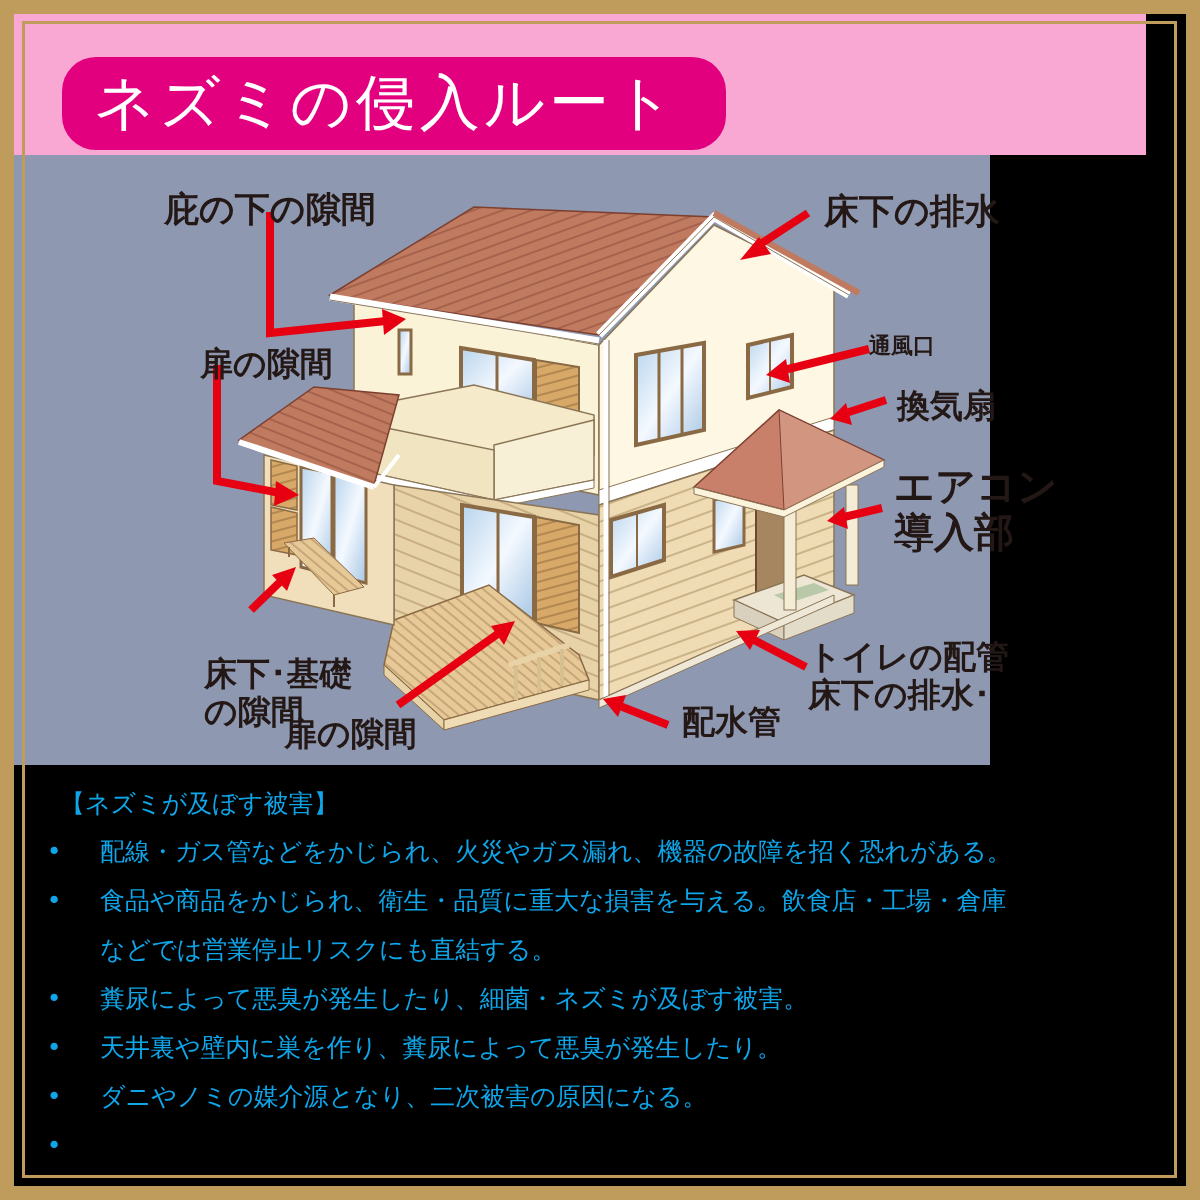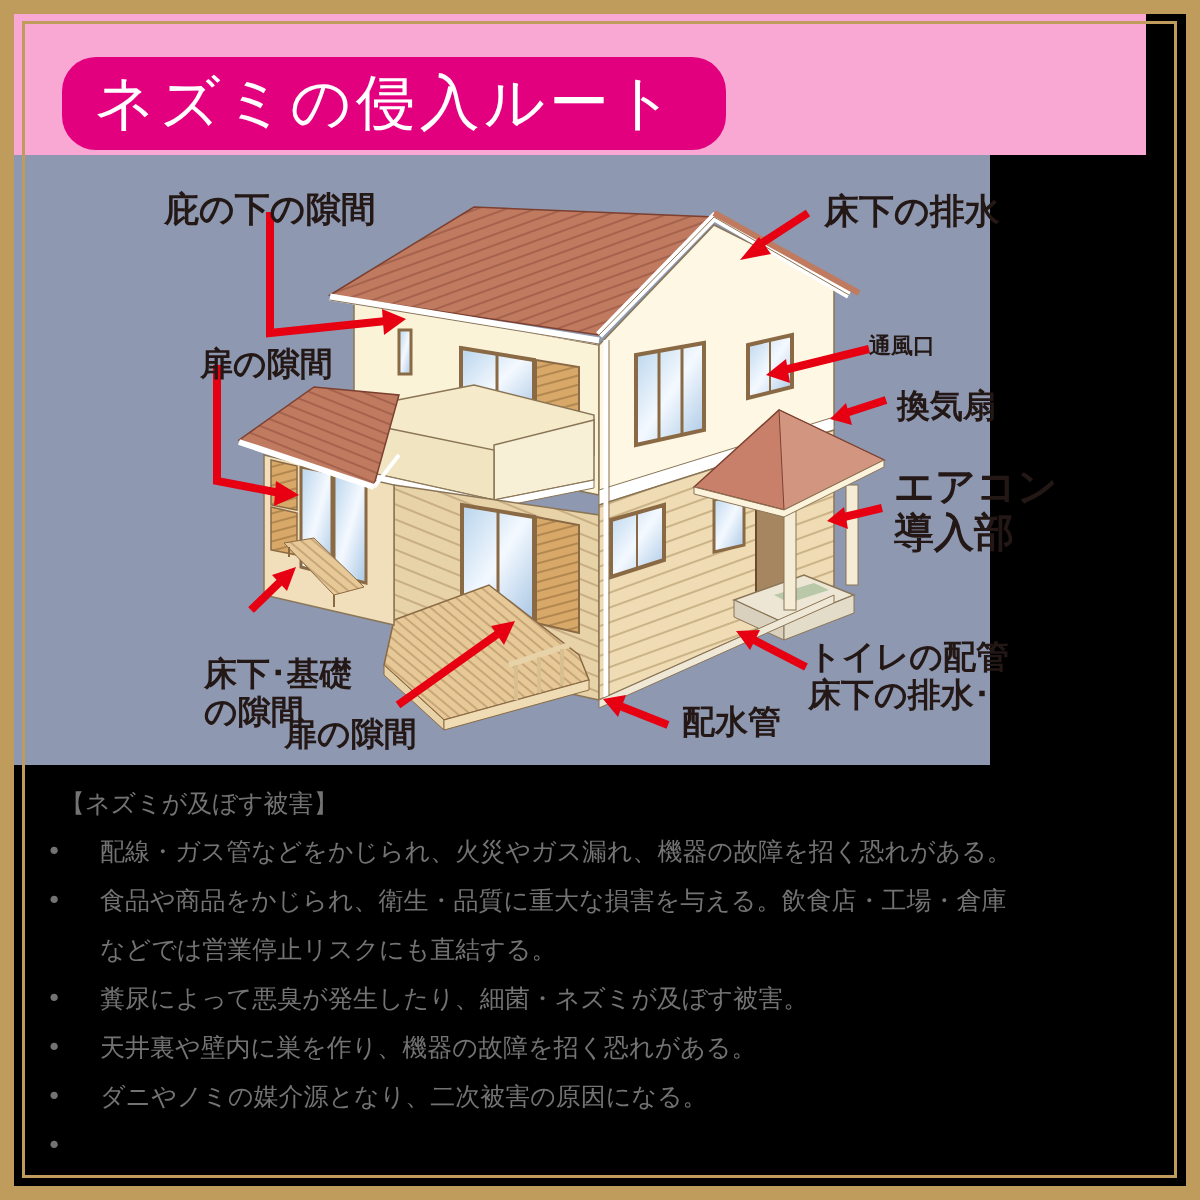--- a/index.html
+++ b/index.html
@@ -35,21 +35,21 @@
   }
   .illustration svg { position: absolute; left: 0; top: 0; }
 
   .label {
     position: absolute; color: #231815; font-weight: bold; line-height: 1.15;
     font-family: "DejaVu Sans", sans-serif; white-space: nowrap;
   }
 
   .damage {
     position: absolute; left: 14px; top: 765px; width: 1172px; height: 421px;
-    background: #000; color: #737373;
+    background: #000; color: #0ea5e9;
   }
   .damage-heading {
     position: absolute; left: 46px; top: 22px; font-size: 25px;
   }
   .damage-list { position: absolute; left: 30px; top: 62px; width: 1110px; list-style: none; }
   .damage-list li {
     position: relative; font-size: 25px; line-height: 49px; padding-left: 56px;
   }
   .bullet {
     position: absolute; left: 0; top: 0; width: 20px; text-align: center;
@@ -252,21 +252,21 @@
       <span class="bullet">•</span>
       <span>食品や商品をかじられ、衛生・品質に重大な損害を与える。飲食店・工場・倉庫</span><br>
       <span>などでは営業停止リスクにも直結する。</span>
     </li>
     <li>
       <span class="bullet">•</span>
       <span>糞尿によって悪臭が発生したり、細菌・ネズミが及ぼす被害。</span>
     </li>
     <li>
       <span class="bullet">•</span>
-      <span>天井裏や壁内に巣を作り、機器の故障を招く恐れがある。</span>
+      <span>天井裏や壁内に巣を作り、糞尿によって悪臭が発生したり。</span>
     </li>
     <li>
       <span class="bullet">•</span>
       <span>ダニやノミの媒介源となり、二次被害の原因になる。</span>
     </li>
     <li>
       <span class="bullet">•</span>
     </li>
   </ul>
 </div>

